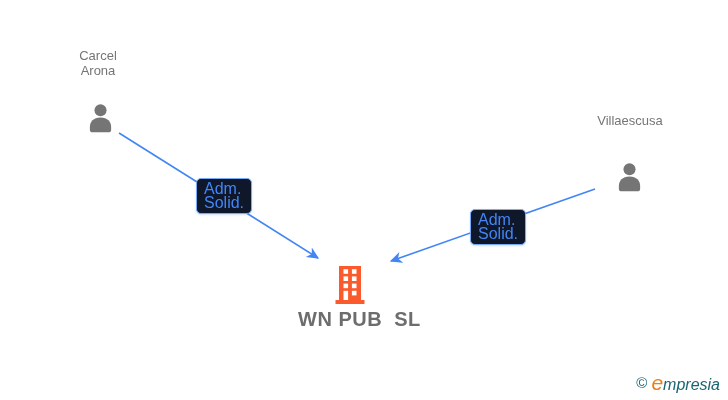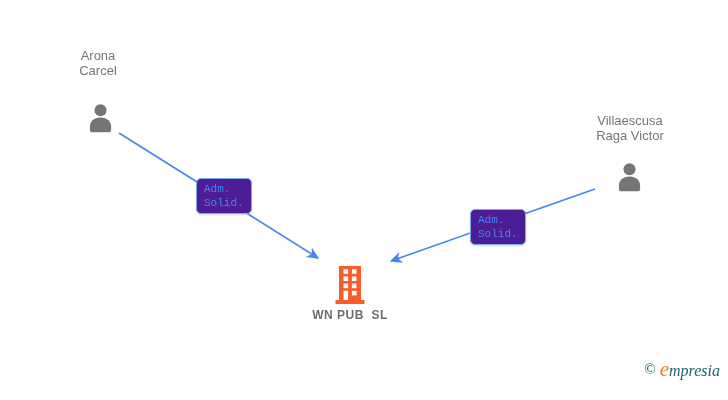--- a/index.html
+++ b/index.html
@@ -23,32 +23,31 @@
   .node-label{
     position:absolute;text-align:center;color:var(--name-text);
     font-size:13px;line-height:15px;
   }
   .person-icon{position:absolute;}
   .person-icon svg{display:block;fill:var(--person-icon);}
   .company-icon{position:absolute;}
   .company-icon svg{display:block;}
   .company-name{
     position:absolute;text-align:center;color:var(--company-text);
-    font-size:12px;font-weight:bold;white-space:pre;letter-spacing:0.5px;
+    font-size:20px;font-weight:bold;white-space:pre;letter-spacing:0.5px;
   }
   .edge-label{
-    position:absolute;background:#4c1d95;border:1.5px solid var(--edge-label-border);
+    position:absolute;background:#0f172a;border:1.5px solid var(--edge-label-border);
     border-radius:5px;padding:3px 7px;color:var(--edge-label-text);
-    font-size:11px;line-height:14px;box-shadow:0 1px 2px rgba(66,133,244,0.25);
+    font-size:16px;line-height:14px;box-shadow:0 1px 2px rgba(66,133,244,0.25);
     cursor:pointer;
-    font-family:Liberation Mono, monospace;
   }
   .watermark{
-    position:absolute;right:8px;bottom:18px;white-space:nowrap;
-    font-family:Liberation Serif, serif;
+    position:absolute;right:8px;bottom:5px;white-space:nowrap;
+    font-family:Liberation Sans, sans-serif;
   }
   .watermark .copy{color:var(--watermark-teal);font-size:15px;vertical-align:2px;}
   .watermark .brand-e{
     color:var(--watermark-orange);font-style:italic;font-size:21px;
     margin-left:4px;
   }
   .watermark .brand-rest{
     color:var(--watermark-teal);font-style:italic;font-size:16px;
   }
 </style>
@@ -61,33 +60,32 @@
     <defs>
       <marker id="arrowhead" viewBox="0 0 10 10" refX="8.5" refY="5" markerWidth="8" markerHeight="8" orient="auto">
         <path d="M0,0.6 L9.5,5 L0,9.4 L2.8,5 Z" fill="#4285f4"></path>
       </marker>
     </defs>
     <line x1="119" y1="133" x2="318" y2="258" marker-end="url(#arrowhead)"></line>
     <line x1="595" y1="189" x2="391" y2="261" marker-end="url(#arrowhead)"></line>
   </svg>
 
   <div class="node-label" style="left:58px;top:48px;width:80px;">
+    <div>Carcel</div>
     <div>Arona</div>
-    <div>Carcel</div>
   </div>
   <div class="person-icon" style="left:88px;top:103px;">
     <svg width="25" height="30" viewBox="0 0 24 28">
       <circle cx="12" cy="6.5" r="5.8"></circle>
       <path d="M12 13.5 C5.2 13.5 1.8 17.8 1.8 22.5 L1.8 25.4 Q1.8 27.6 4.4 27.6 L19.6 27.6 Q22.2 27.6 22.2 25.4 L22.2 22.5 C22.2 17.8 18.8 13.5 12 13.5 Z"></path>
     </svg>
   </div>
 
   <div class="node-label" style="left:580px;top:113px;width:100px;">
     <div>Villaescusa</div>
-    <div>Raga Victor</div>
   </div>
   <div class="person-icon" style="left:617px;top:162px;">
     <svg width="25" height="30" viewBox="0 0 24 28">
       <circle cx="12" cy="6.5" r="5.8"></circle>
       <path d="M12 13.5 C5.2 13.5 1.8 17.8 1.8 22.5 L1.8 25.4 Q1.8 27.6 4.4 27.6 L19.6 27.6 Q22.2 27.6 22.2 25.4 L22.2 22.5 C22.2 17.8 18.8 13.5 12 13.5 Z"></path>
     </svg>
   </div>
 
   <div class="company-icon" style="left:334px;top:266px;">
     <svg width="32" height="38" viewBox="0 0 32 38">

